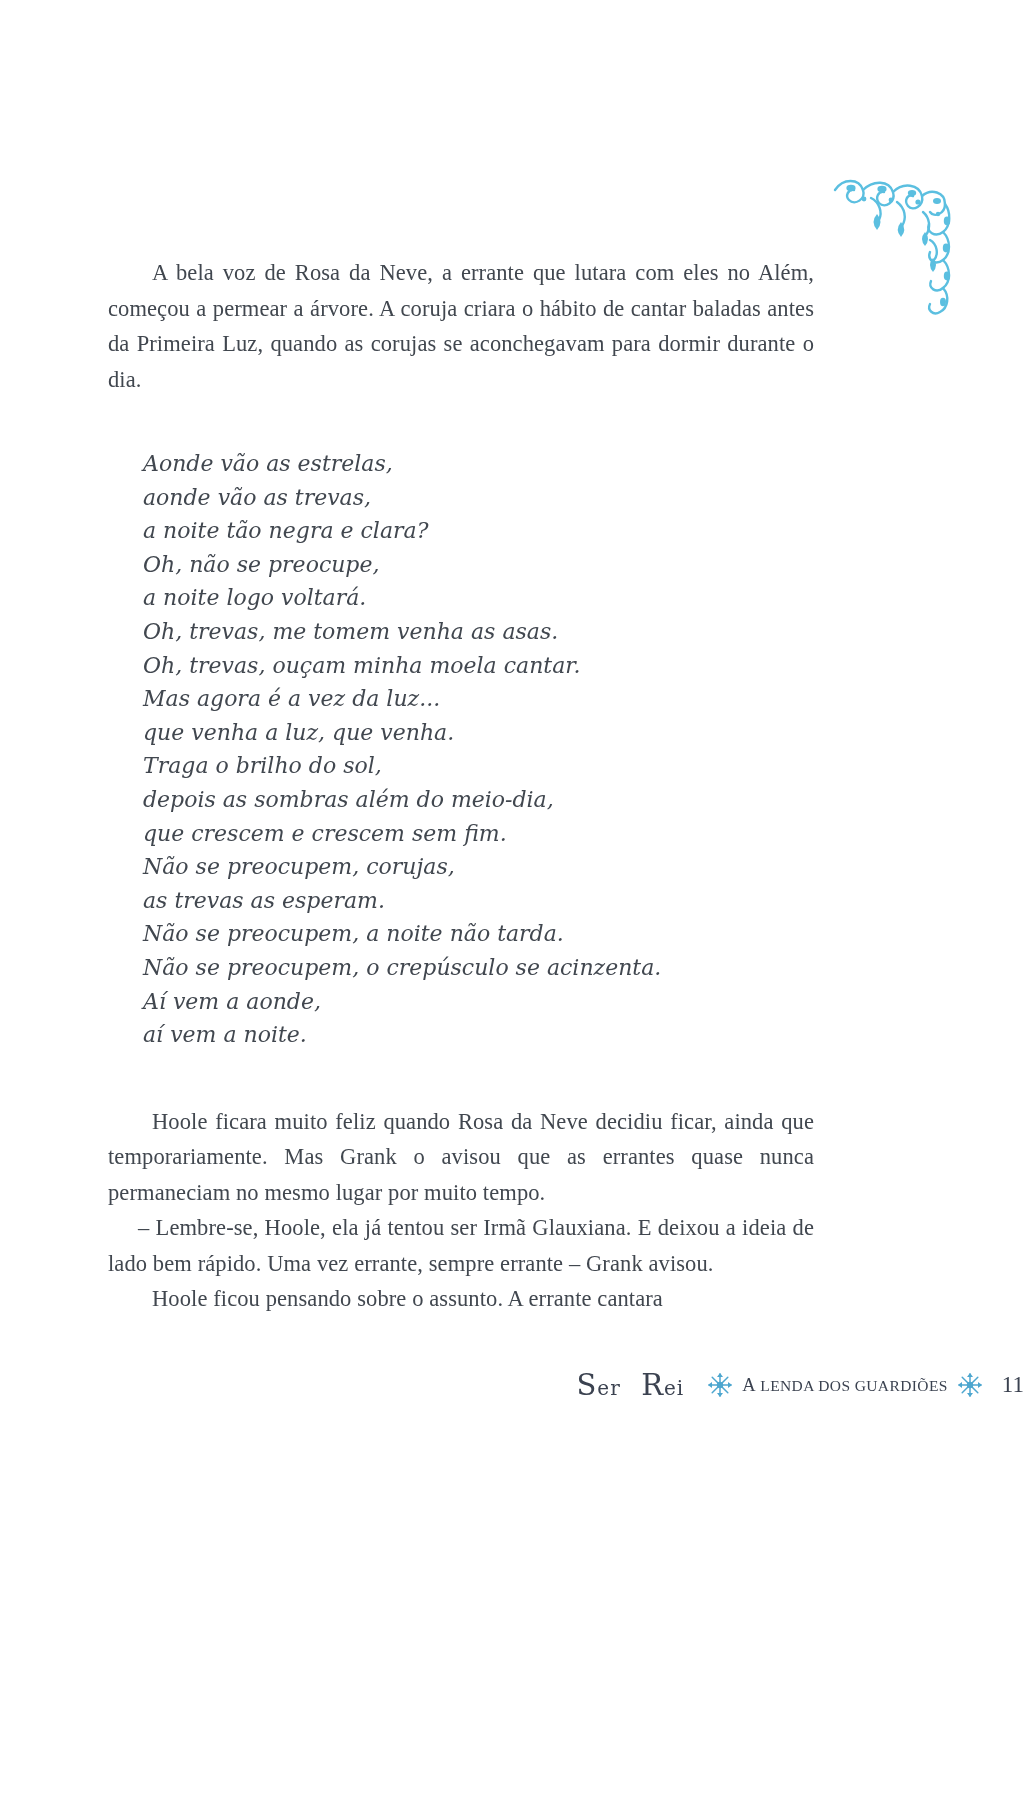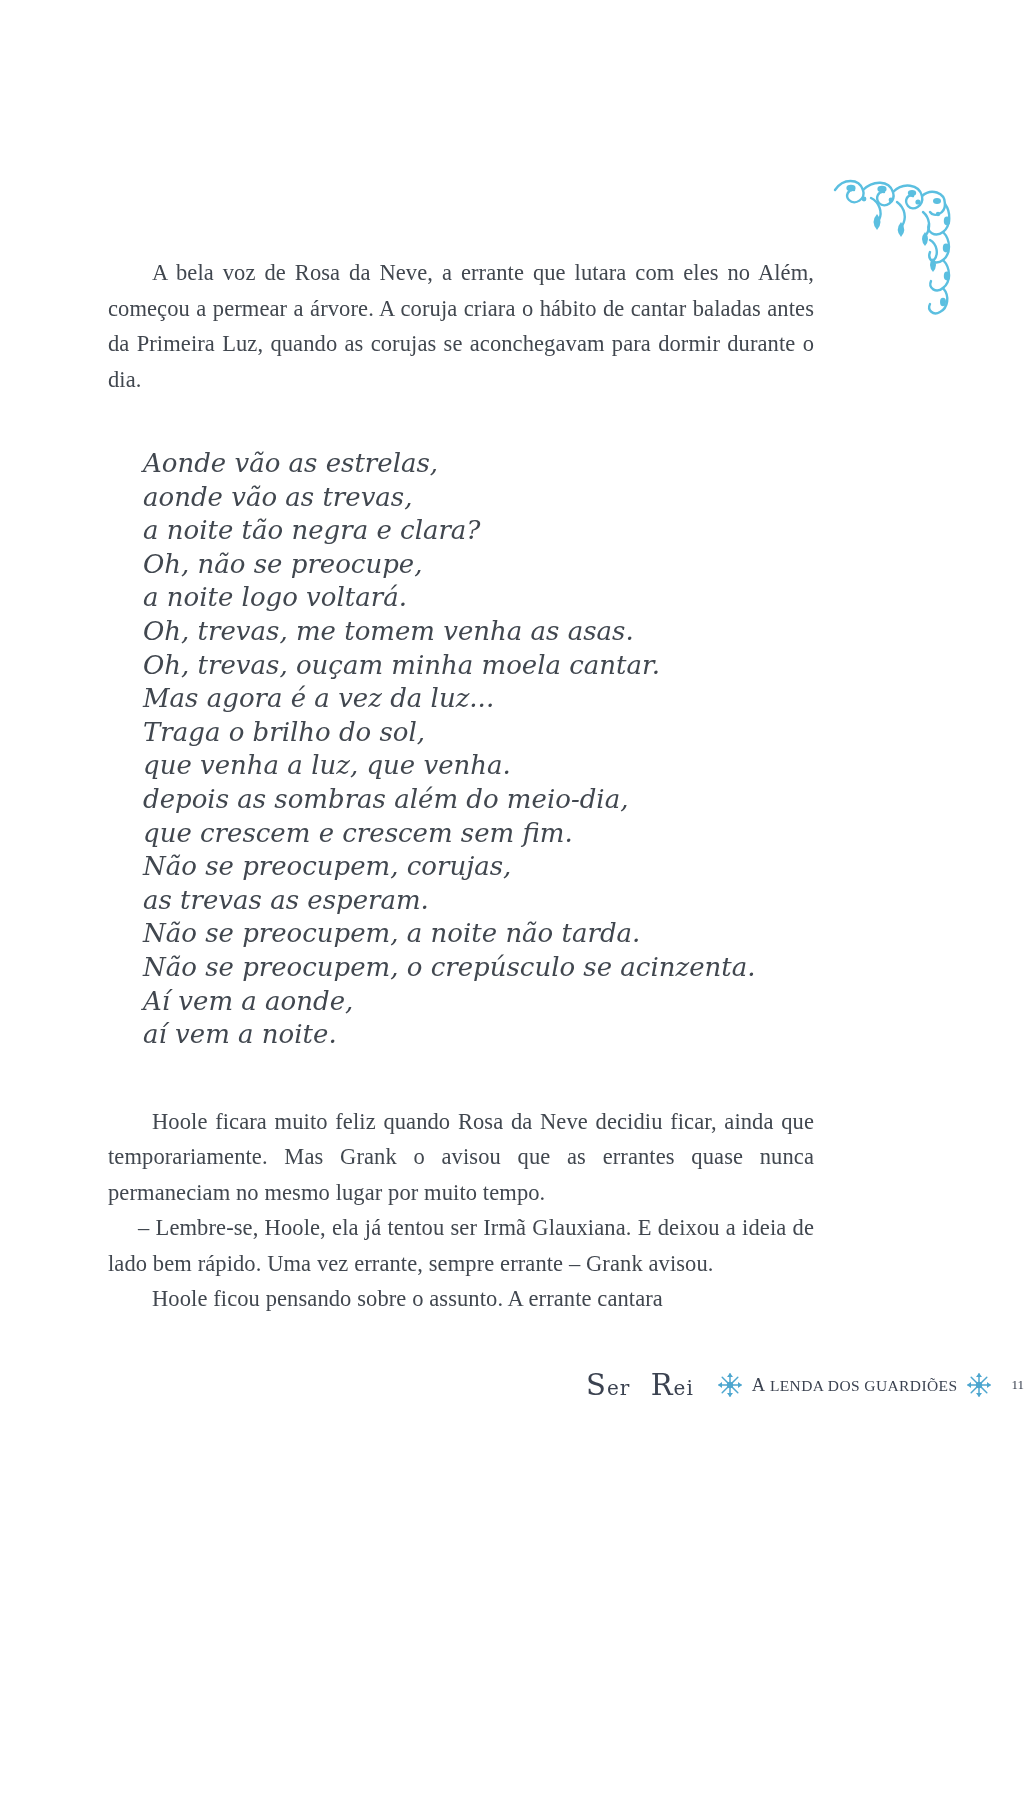--- a/index.html
+++ b/index.html
@@ -56,21 +56,21 @@
   }
   p.body-para.dash-para { text-indent: 30px; }
 
   
   .poem {
     margin: 0;
     padding: 0;
     list-style: none;
     font-family: "DejaVu Serif", "Liberation Serif", serif;
     font-style: italic;
-    font-size: 26px;
+    font-size: 22px;
     line-height: 33.6px;
     color: #41474f;
     padding-left: 35px;
   }
   .poem li { white-space: pre; }
 
   .poem-top-gap { height: 50px; }
   .poem-bottom-gap { height: 52px; }
 
   
@@ -107,21 +107,21 @@
     font-size: 15.5px;
     letter-spacing: .4px;
     color: #3b4250;
     margin: 0 8px;
     white-space: nowrap;
   }
   .footer-title .first { font-size: 18.5px; }
 
   .footer-page {
     font-family: "Liberation Serif", serif;
-    font-size: 13px;
+    font-size: 23px;
     color: #3b4250;
     margin-left: 18px;
   }
 </style>
 </head>
 <body>
 
 <div class="page">
 
   <div class="corner-ornament">
@@ -169,22 +169,22 @@
 
     <ul class="poem">
       <li>Aonde vão as estrelas,</li>
       <li>aonde vão as trevas,</li>
       <li>a noite tão negra e clara?</li>
       <li>Oh, não se preocupe,</li>
       <li>a noite logo voltará.</li>
       <li>Oh, trevas, me tomem venha as asas.</li>
       <li>Oh, trevas, ouçam minha moela cantar.</li>
       <li>Mas agora é a vez da luz...</li>
+      <li>que venha a luz, que venha.</li>
       <li>Traga o brilho do sol,</li>
-      <li>que venha a luz, que venha.</li>
       <li>depois as sombras além do meio-dia,</li>
       <li>que crescem e crescem sem fim.</li>
       <li>Não se preocupem, corujas,</li>
       <li>as trevas as esperam.</li>
       <li>Não se preocupem, a noite não tarda.</li>
       <li>Não se preocupem, o crepúsculo se acinzenta.</li>
       <li>Aí vem a aonde,</li>
       <li>aí vem a noite.</li>
     </ul>
 

